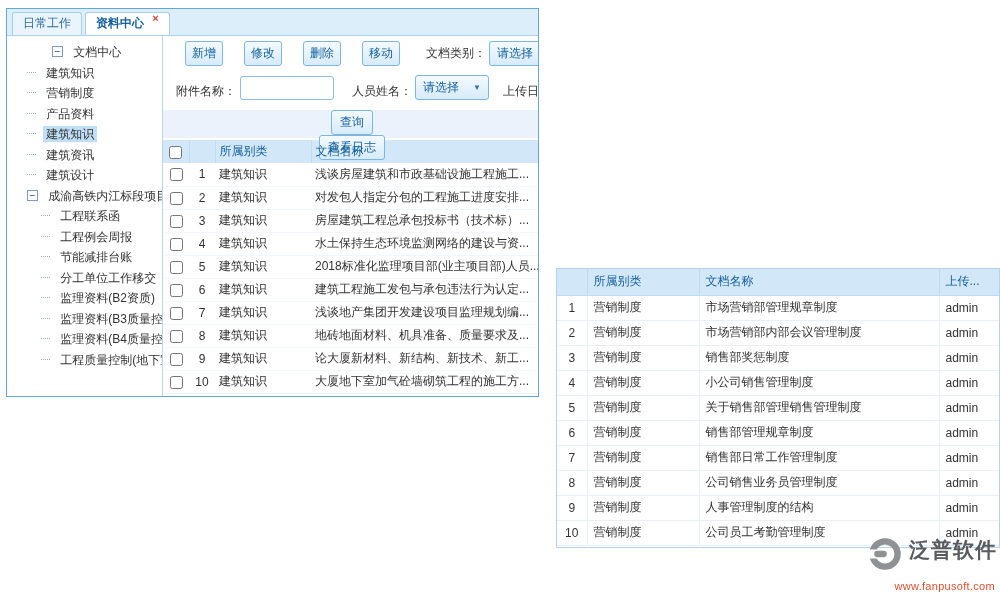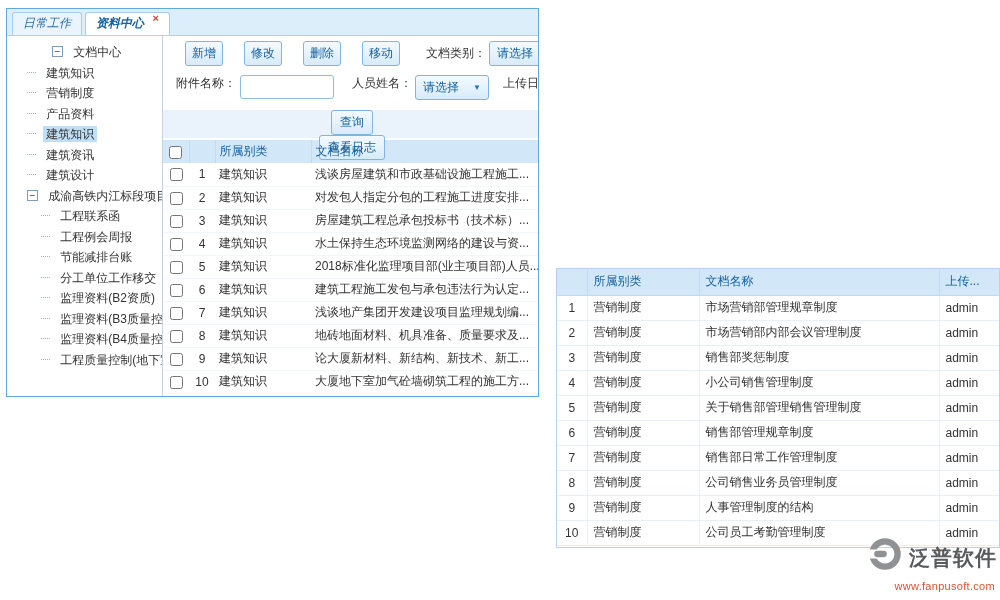--- a/index.html
+++ b/index.html
@@ -10,21 +10,21 @@
     font-family:"Liberation Sans","DejaVu Sans",sans-serif; font-size:12px;
   }
 
   
   .panel1 { position:absolute; left:6px; top:8px; width:533px; height:389px;
             border:1px solid #62A8DC; background:#fff; }
   .tabbar { height:27px; background:#DDEEFB; border-bottom:1px solid #AFD2EE;
             display:flex; align-items:flex-end; padding-left:5px; }
   .tab { height:23px; line-height:21px; padding:0 10px; margin-right:3px;
          color:#2E6DA4; background:#EAF4FD; border:1px solid #A9CDEB; border-bottom:none;
-         border-radius:3px 3px 0 0; cursor:pointer; white-space:nowrap;font-style:italic; }
+         border-radius:3px 3px 0 0; cursor:pointer; white-space:nowrap; }
   .tab.active { background:#fff; color:#15609F; font-weight:bold; }
   .tab .close { color:#E03A2F; font-weight:bold; margin-left:5px; font-size:11px;
                 position:relative; top:-5px; cursor:pointer; }
   .panel1-body { display:flex; height:calc(100% - 27px); }
 
   
   .tree { width:156px; border-right:1px solid #BFD4E4; padding:6px 0 0 7px; overflow:hidden; }
   .tree-row { height:20.5px; line-height:20px; white-space:nowrap; overflow:hidden; cursor:pointer;padding-left:38px; }
   .lvl1 { padding-left:13px; }
   .lvl2 { padding-left:27px; }
@@ -32,21 +32,21 @@
                background:#FDFEFF; color:#335; font-size:10px; line-height:9px; text-align:center;
                margin-right:4px; vertical-align:1px; }
   .dash { display:inline-block; width:9px; height:1px; border-top:1px dotted #9AAFC4;
           margin-right:4px; vertical-align:4px; }
   .tree-label { padding:1px 3px; }
   .tree-label.selected { background:#BFDFF7; }
 
   
   .content { flex:1; overflow:hidden; background:#fff; }
   .tb1 { margin:5px 0 0 13px; display:flex; align-items:center; white-space:nowrap; }
-  .tb2 { margin:9px 0 0 13px; display:flex; align-items:flex-start; white-space:nowrap; }
+  .tb2 { margin:9px 0 0 13px; display:flex; align-items:flex-end; white-space:nowrap; }
   .tb3 { margin-top:10px; height:28px; background:#EAF3FC; display:flex; align-items:center;
          padding-left:13px; white-space:nowrap;flex-direction:column; }
   .btn { height:25px; line-height:23px; padding:0 6px; color:#15609F;
          background:linear-gradient(#F4FAFE,#D7EBFA); border:1px solid #7FB5E3;
          border-radius:3px; cursor:pointer; font-size:12px; }
   .tb1 .btn { margin-right:12px;margin-left:9px; }
   .tb3 .btn { margin-right:10px; padding:0 8px; }
   .lbl { color:#333; }
   .lbl-doctype { margin:0 3px 0 14px; }
   .lbl-person { margin:0 3px 0 18px; }
@@ -82,21 +82,21 @@
   .tbl2 td { height:25px; padding:0 6px; border-right:1px solid #E6F0F9;
              border-bottom:1px solid #E6F0F9; overflow:hidden; white-space:nowrap; color:#333; }
   .c2-num { width:30px; }
   .tbl2 td.c2-num { text-align:center; }
   .c2-cat { width:112px; }
   .c2-name { width:240px; }
   .c2-up { width:78px; }
 
   
   .brand { position:absolute; right:3px; bottom:8px; }
-  .brand-top { display:flex; align-items:flex-end; gap:6px; justify-content:flex-end; }
+  .brand-top { display:flex; align-items:flex-start; gap:6px; justify-content:flex-end; }
   .brand-name { font-size:21px; font-weight:bold; color:#595B5E; letter-spacing:1px; }
   .brand-url { font-size:11px; color:#E2502E; margin-top:8px; text-align:right;
                padding-right:2px; letter-spacing:0.3px; }
 </style>
 </head>
 <body>
 
 <div class="panel1">
   <div class="tabbar">
     <div class="tab">

